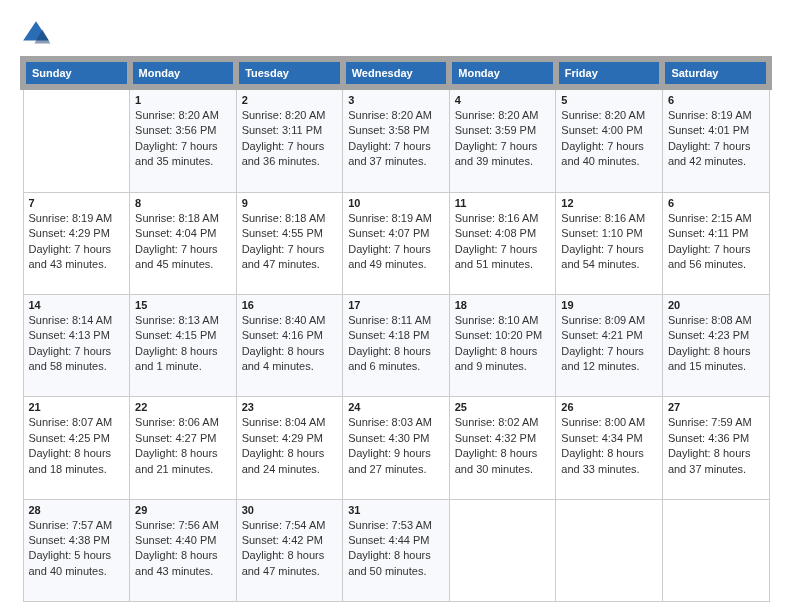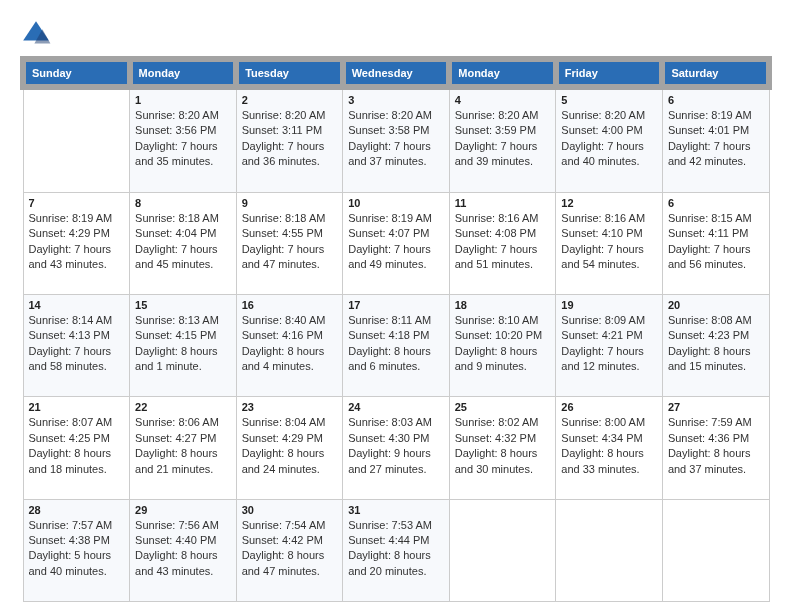--- a/index.html
+++ b/index.html
@@ -221,28 +221,28 @@
           <div class="day-info">
             <span>Sunrise: 8:16 AM</span><br>
             <span>Sunset: 4:08 PM</span><br>
             <span>Daylight: 7 hours and 51 minutes.</span>
           </div>
         </td>
           <td>
           <span class="day-number">12</span>
           <div class="day-info">
             <span>Sunrise: 8:16 AM</span><br>
-            <span>Sunset: 4:10 PM</span><br>
+            <span>Sunset: 1:10 PM</span><br>
             <span>Daylight: 7 hours and 54 minutes.</span>
           </div>
         </td>
           <td>
           <span class="day-number">6</span>
           <div class="day-info">
-            <span>Sunrise: 8:15 AM</span><br>
+            <span>Sunrise: 2:15 AM</span><br>
             <span>Sunset: 4:11 PM</span><br>
             <span>Daylight: 7 hours and 56 minutes.</span>
           </div>
         </td>
         </tr>
         <tr>
           <td>
           <span class="day-number">14</span>
           <div class="day-info">
             <span>Sunrise: 8:14 AM</span><br>
@@ -380,21 +380,21 @@
             <span>Sunrise: 7:54 AM</span><br>
             <span>Sunset: 4:42 PM</span><br>
             <span>Daylight: 8 hours and 47 minutes.</span>
           </div>
         </td>
           <td>
           <span class="day-number">31</span>
           <div class="day-info">
             <span>Sunrise: 7:53 AM</span><br>
             <span>Sunset: 4:44 PM</span><br>
-            <span>Daylight: 8 hours and 20 minutes.</span>
+            <span>Daylight: 8 hours and 50 minutes.</span>
           </div>
         </td>
           <td class="empty"></td>
           <td class="empty"></td>
           <td class="empty"></td>
         </tr>
       </tbody>
   </table>
 </div>
 

